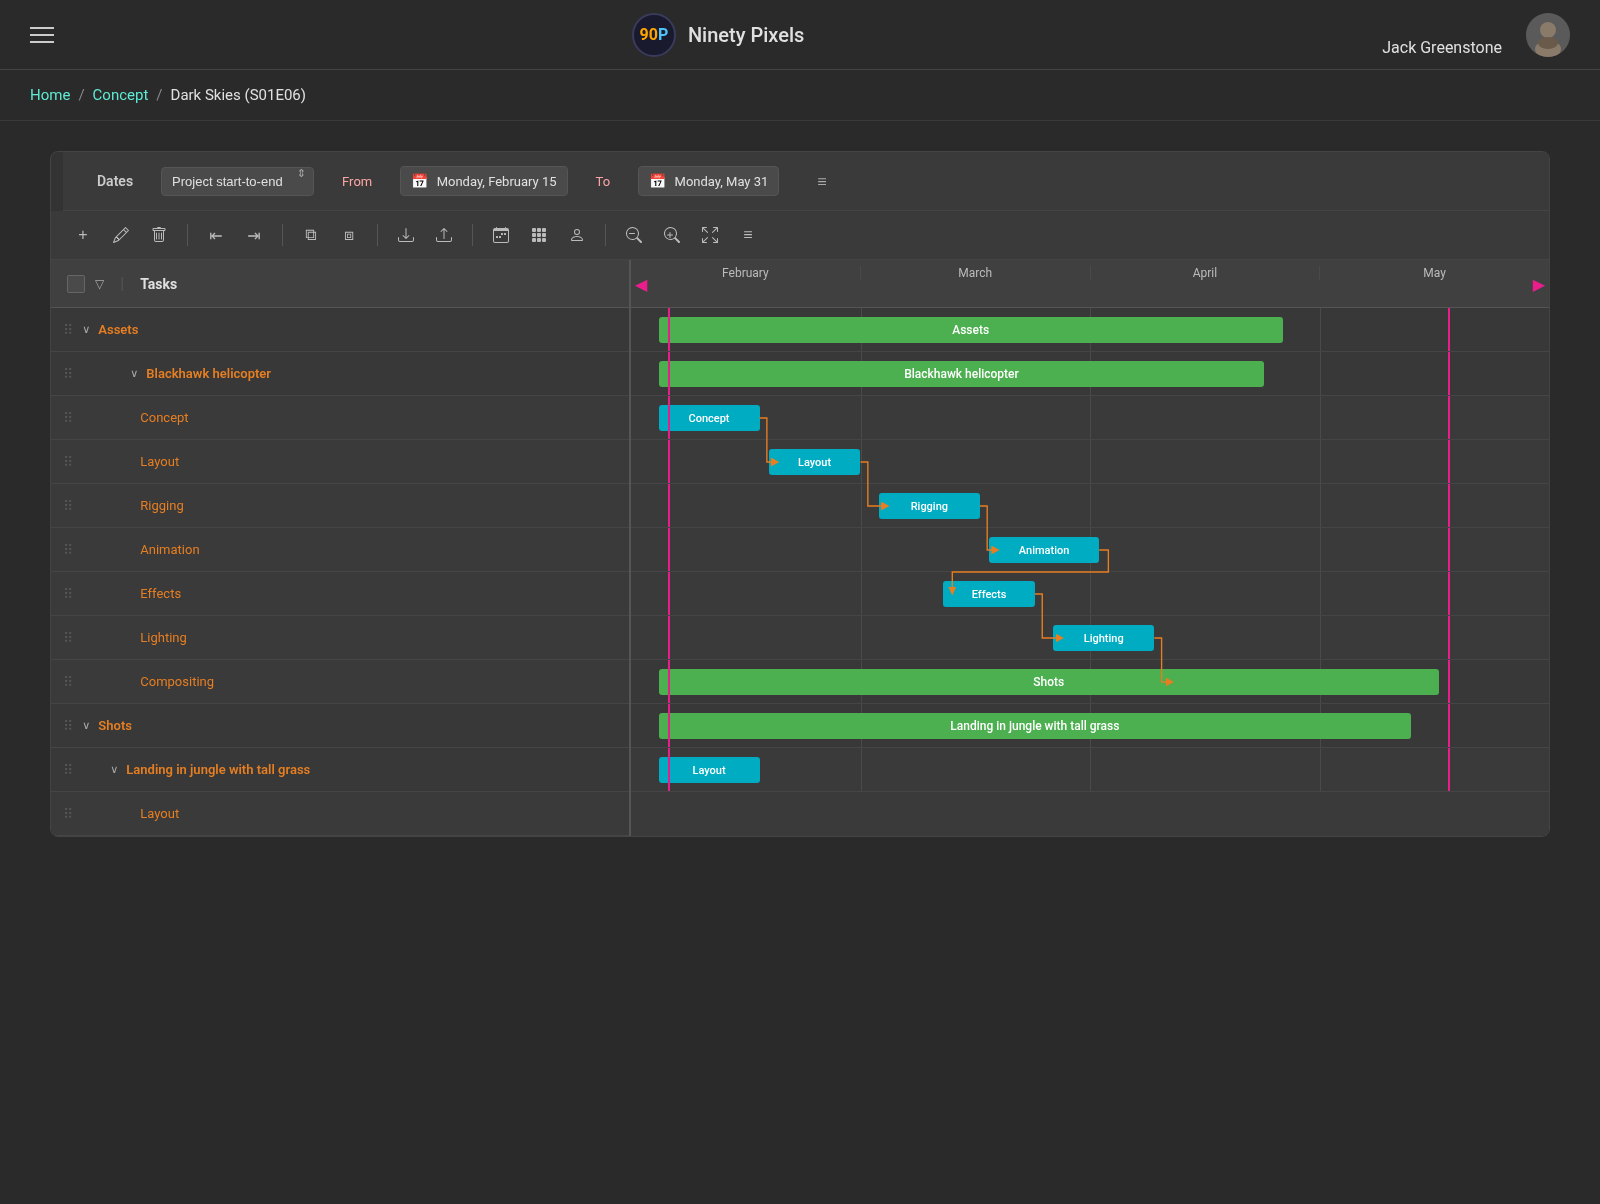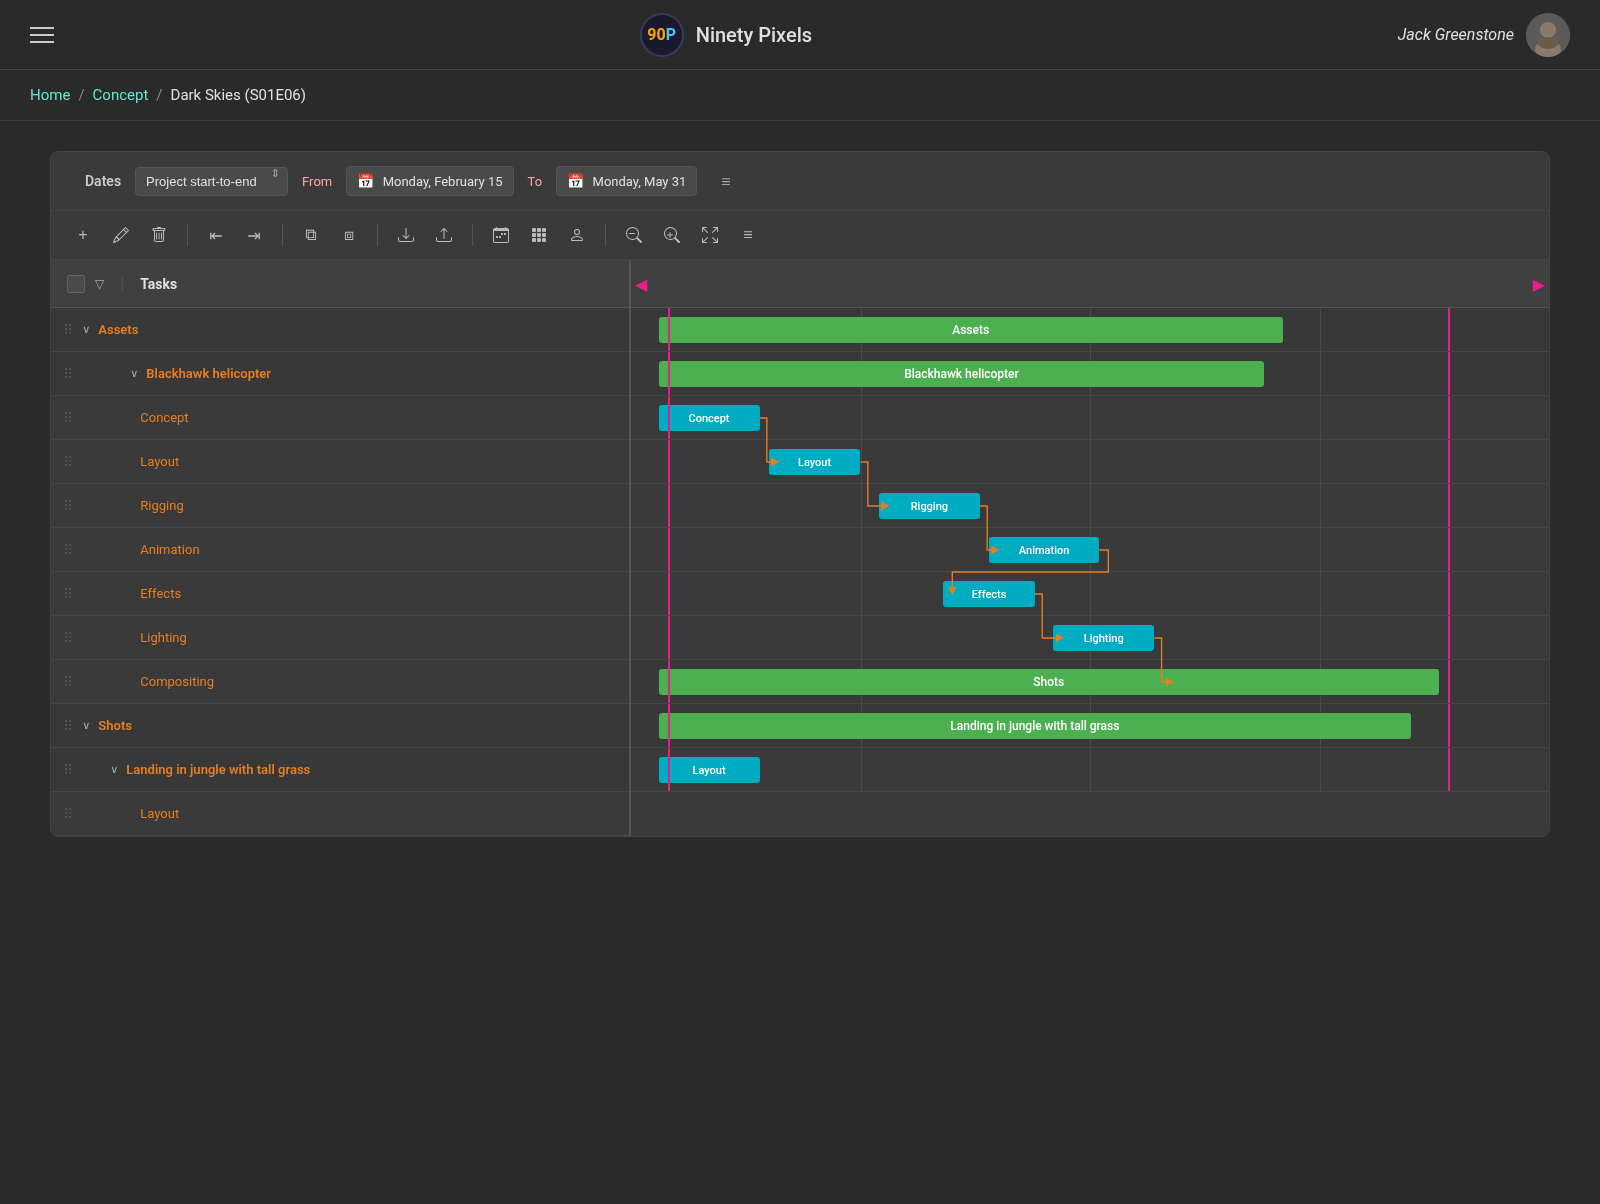--- a/index.html
+++ b/index.html
@@ -57,23 +57,22 @@
     }
     .logo-badge .ninety { color: #ffa500; }
     .logo-badge .p { color: #4fc3f7; }
     .app-name {
       font-size: 20px;
       font-weight: 500;
       color: #e0e0e0;
     }
     .header-right {
       display: flex;
-      align-items: center;
-      gap: 12px;
-      font-style: italic;
+      align-items: flex-end;
+      gap: 24px;
     }
     .user-name {
       font-size: 16px;
       color: #e0e0e0;
     }
     .avatar {
       width: 44px;
       height: 44px;
       border-radius: 50%;
       background: #555;
@@ -112,22 +111,23 @@
       overflow: hidden;
       border: 1px solid #444;
     }
 
     
     .dates-toolbar {
       background: #3a3a3a;
       padding: 14px 34px;
       display: flex;
       align-items: center;
-      gap: 14px;
+      gap: 28px;
       border-bottom: 1px solid #444;
+      margin-left: 12px;
     }
     .dates-label {
       font-size: 14px;
       color: #ccc;
       font-weight: 600;
     }
     .dates-select {
       background: #4a4a4a;
       border: 1px solid #555;
       color: #e0e0e0;
@@ -623,20 +623,26 @@
             <span class="drag-dots" style="color:#555;font-size:14px">⠿</span>
             <span style="display:inline-block;width:50px;"></span>
             <span class="task-name-sub">Layout</span>
           </div>
         </div>
       </div>
 
       <div class="gantt-area" style="flex:1;position:relative;overflow:hidden;">
 
         <div class="month-header" style="position:relative;">
+          <div class="month-header-months">
+            <div class="month-col">February</div>
+            <div class="month-col">March</div>
+            <div class="month-col">April</div>
+            <div class="month-col">May</div>
+          </div>
 
           <div class="nav-marker-left">◀</div>
           <div class="nav-marker-right">▶</div>
         </div>
 
         <div style="position:relative; width:100%;">
           <svg id="gantt-svg" style="position:absolute;top:0;left:0;width:100%;pointer-events:none;overflow:visible;" height="528"></svg>
         </div>
 
         <div class="gantt-row-right" style="background:#383838;position:relative;">

